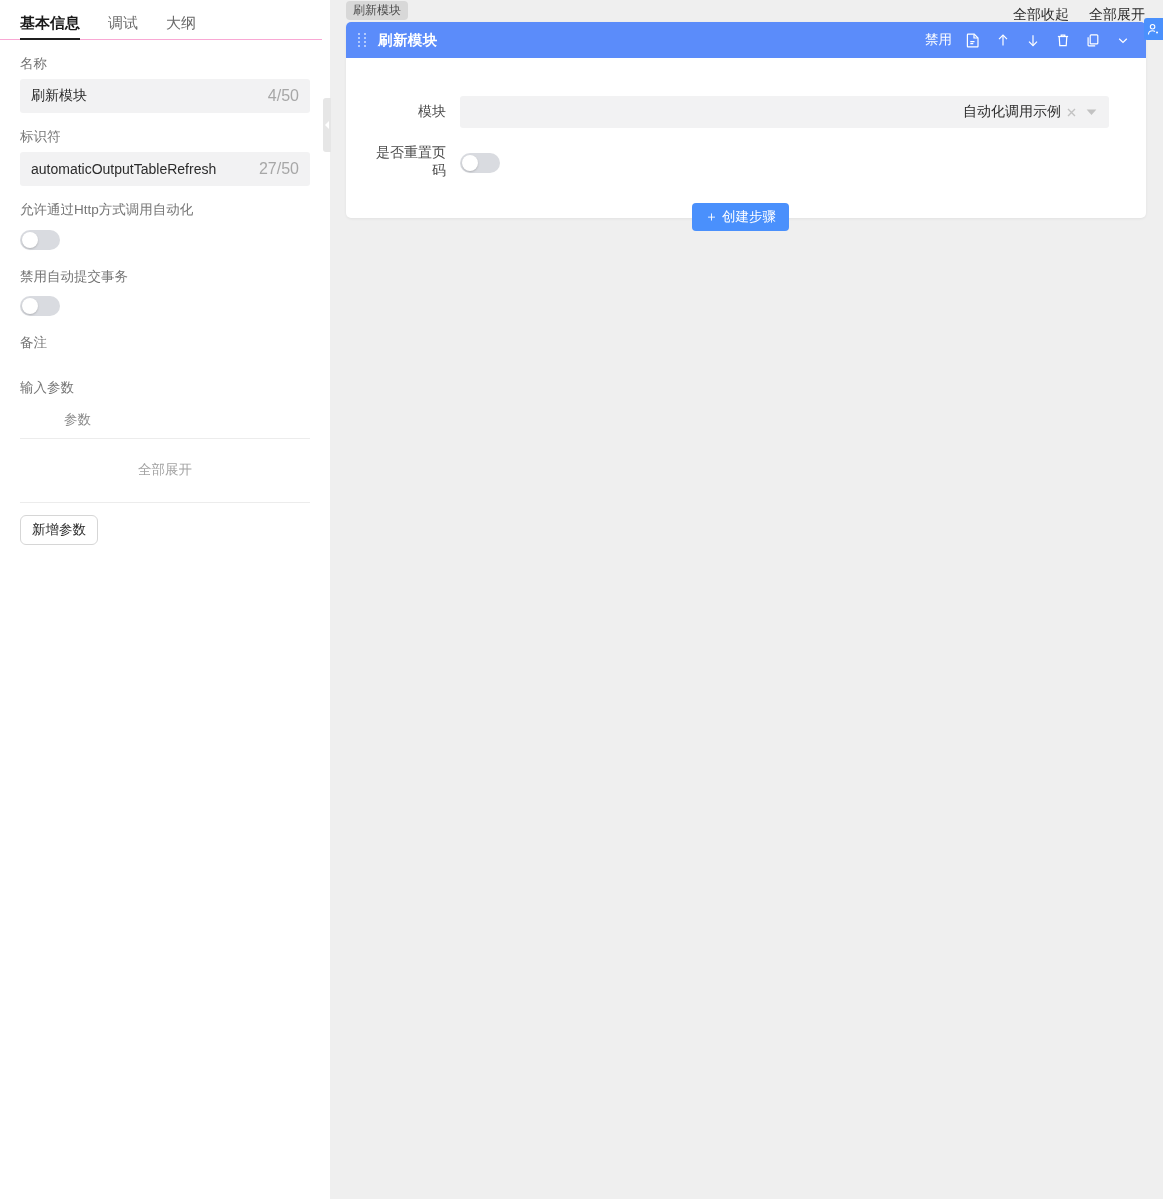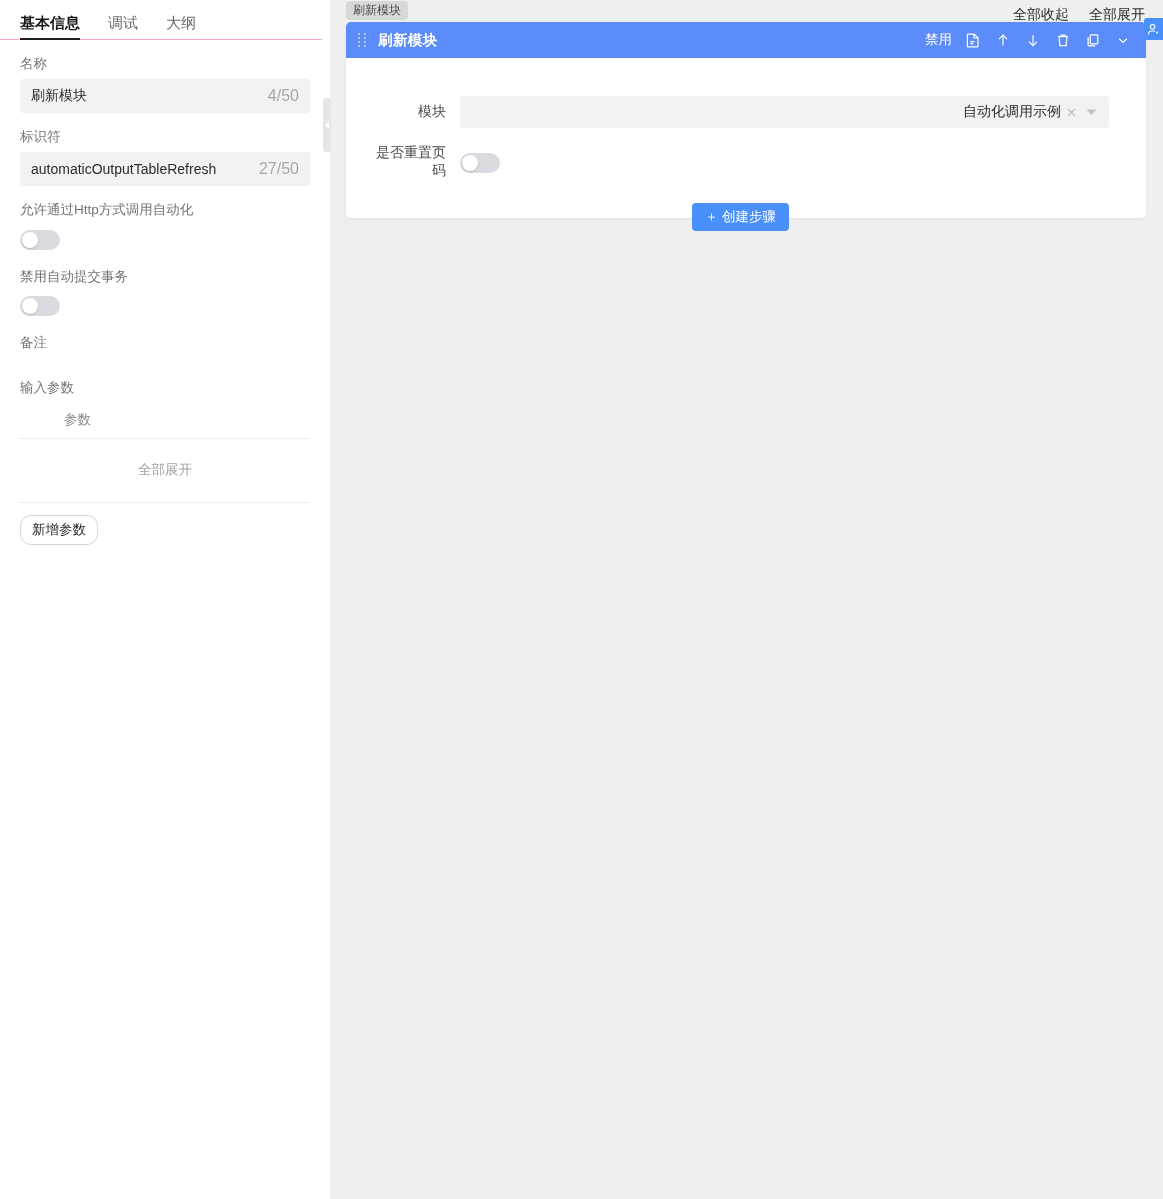--- a/index.html
+++ b/index.html
@@ -118,21 +118,21 @@
   .params-empty {
     height: 64px;
     display: flex; align-items: center; justify-content: center;
     font-size: 13.5px; color: #a3a3a3;
     border-bottom: 1px solid #ececec;
   }
   .btn-outline {
     display: inline-block;
     margin-top: 12px;
     border: 1px solid #d6d6d6;
-    border-radius: 11px;
+    border-radius: 6px;
     background: #fff;
     padding: 6px 11px;
     font-size: 13.5px;
     color: #2b2b2b;
     cursor: pointer;
     font-family: inherit;
     line-height: 1.2;
   }
 
   

